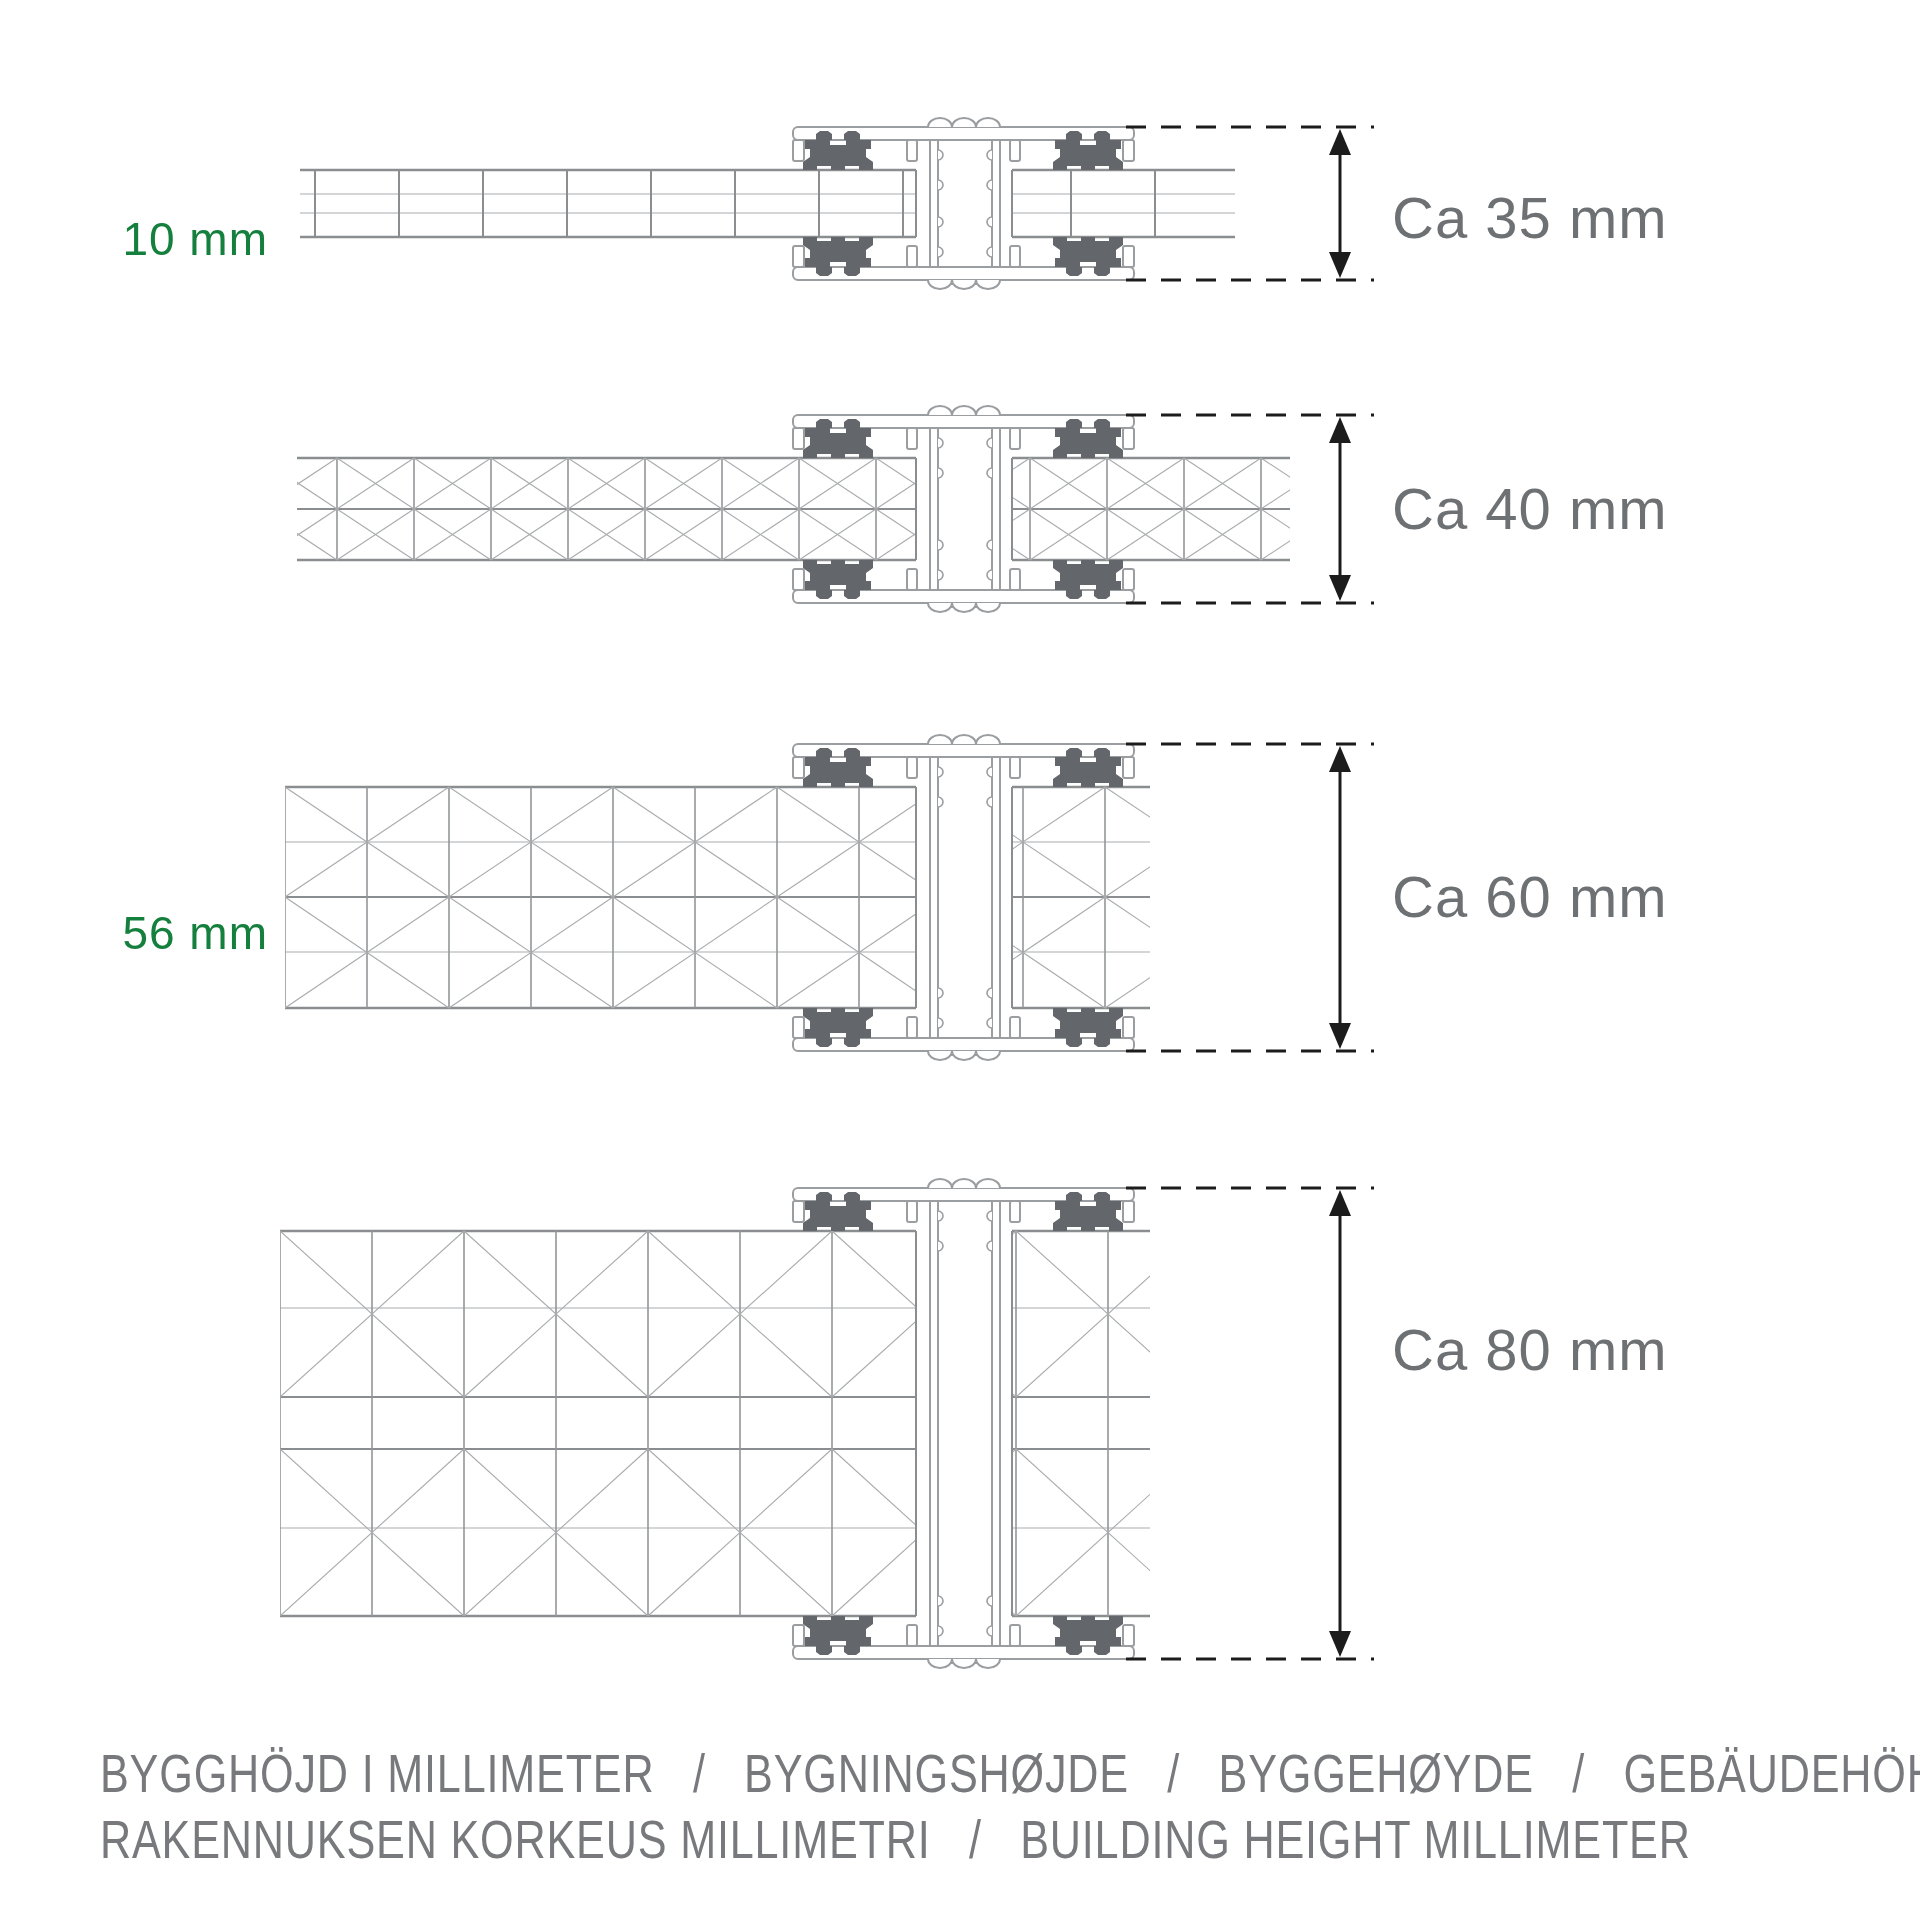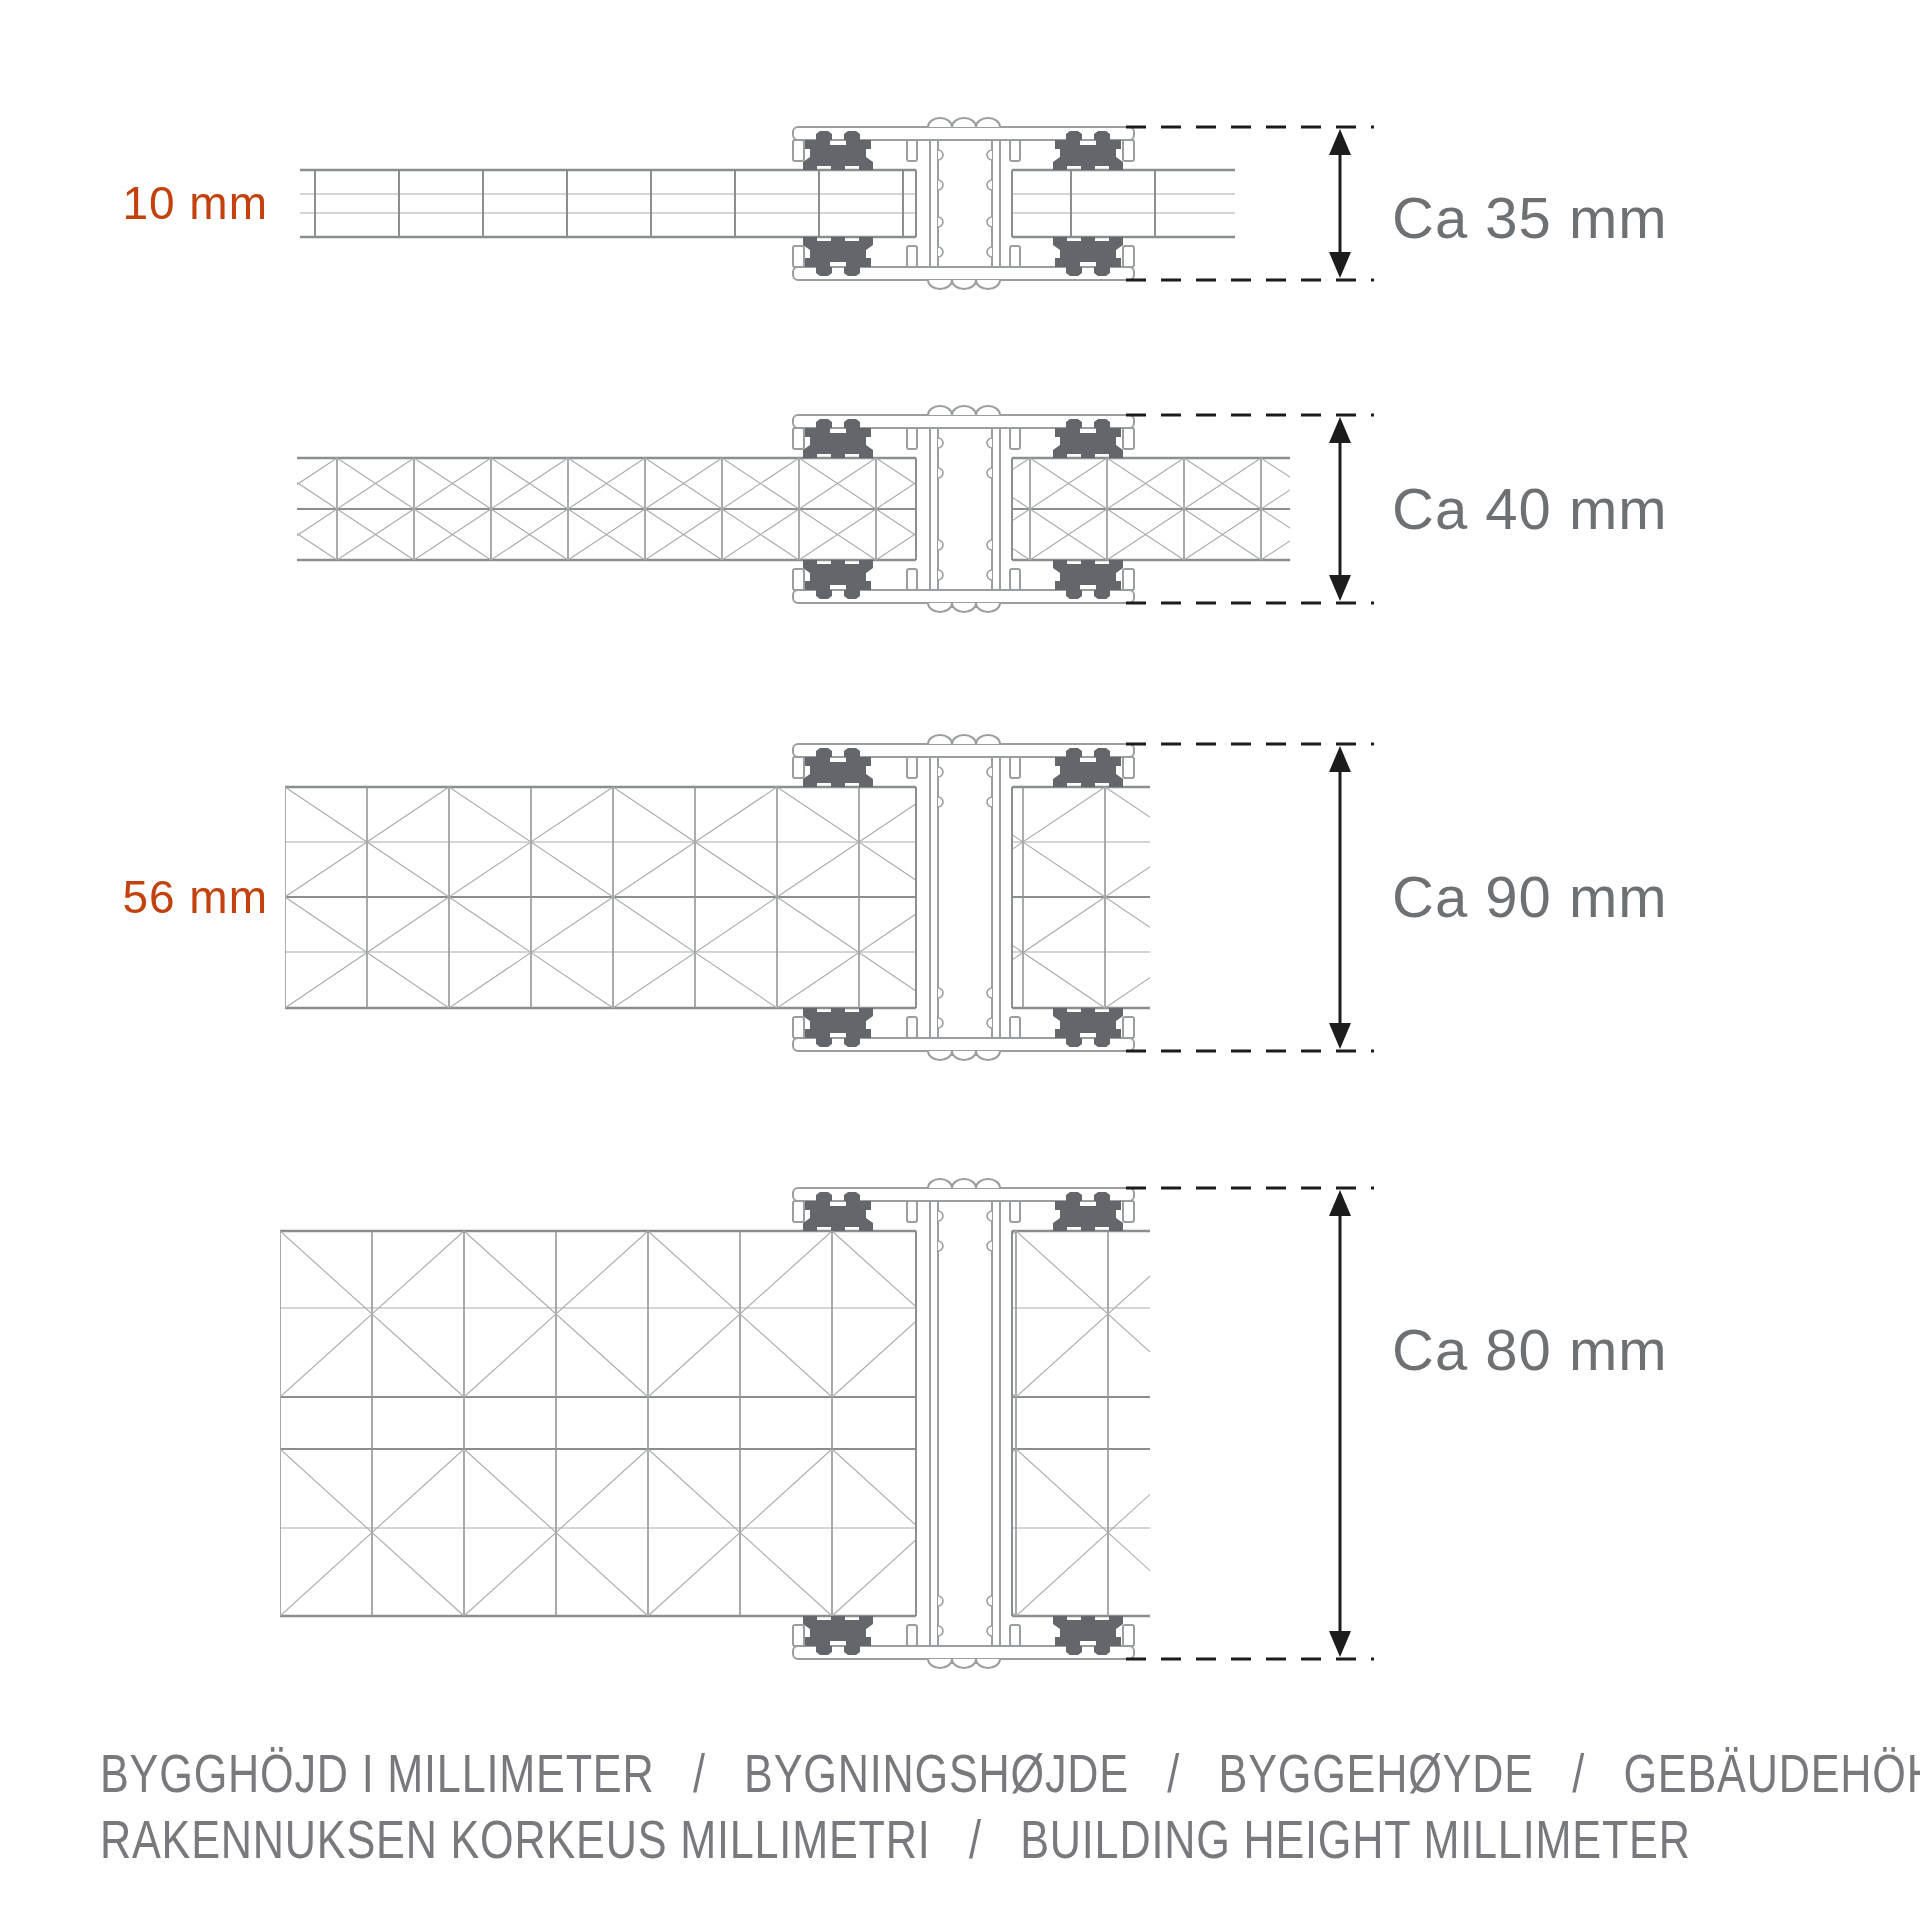--- a/index.html
+++ b/index.html
@@ -3,21 +3,21 @@
 <meta charset="utf-8">
 <style>
   html,body{margin:0;padding:0;background:#ffffff;}
   #stage{
     position:relative;width:1920px;height:1920px;background:#ffffff;overflow:hidden;
     font-family:"Liberation Sans", sans-serif;
   }
   #diagram-svg{position:absolute;left:0;top:0;width:1920px;height:1920px;}
   .thickness-label{
     position:absolute;left:0;width:268px;height:60px;line-height:60px;
-    text-align:right;font-size:46px;color:#c2410c;letter-spacing:1px;
+    text-align:right;font-size:46px;color:#15803d;letter-spacing:1px;margin-top:36px;
   }
   .height-label{
     position:absolute;left:1392px;height:64px;line-height:64px;
     font-size:58px;color:#6e7174;letter-spacing:1px;
   }
   .footer-line{
     position:absolute;left:100px;font-size:54px;color:#77797c;letter-spacing:1px;
     white-space:pre;transform:scaleX(0.80);transform-origin:left center;
   }
   #footer-line-1{top:1742px;}
@@ -365,19 +365,19 @@
         <polygon points="1340,1190 1329,1216 1351,1216" fill="#1c1c1c"></polygon>
         <polygon points="1340,1657 1329,1631 1351,1631" fill="#1c1c1c"></polygon>
       </g>
     </svg>
 
   <div class="thickness-label" style="top:173px">10 mm</div>
   <div class="thickness-label" style="top:867px">56 mm</div>
 
   <div class="height-label" style="top:186px">Ca 35 mm</div>
   <div class="height-label" style="top:477px">Ca 40 mm</div>
-  <div class="height-label" style="top:865px">Ca 90 mm</div>
+  <div class="height-label" style="top:865px">Ca 60 mm</div>
   <div class="height-label" style="top:1318px">Ca 80 mm</div>
 
   <div class="footer-line" id="footer-line-1">BYGGHÖJD I MILLIMETER   /   BYGNINGSHØJDE   /   BYGGEHØYDE   /   GEBÄUDEHÖHE</div>
   <div class="footer-line" id="footer-line-2">RAKENNUKSEN KORKEUS MILLIMETRI   /   BUILDING HEIGHT MILLIMETER</div>
 
 </div>
 
 </body></html>

